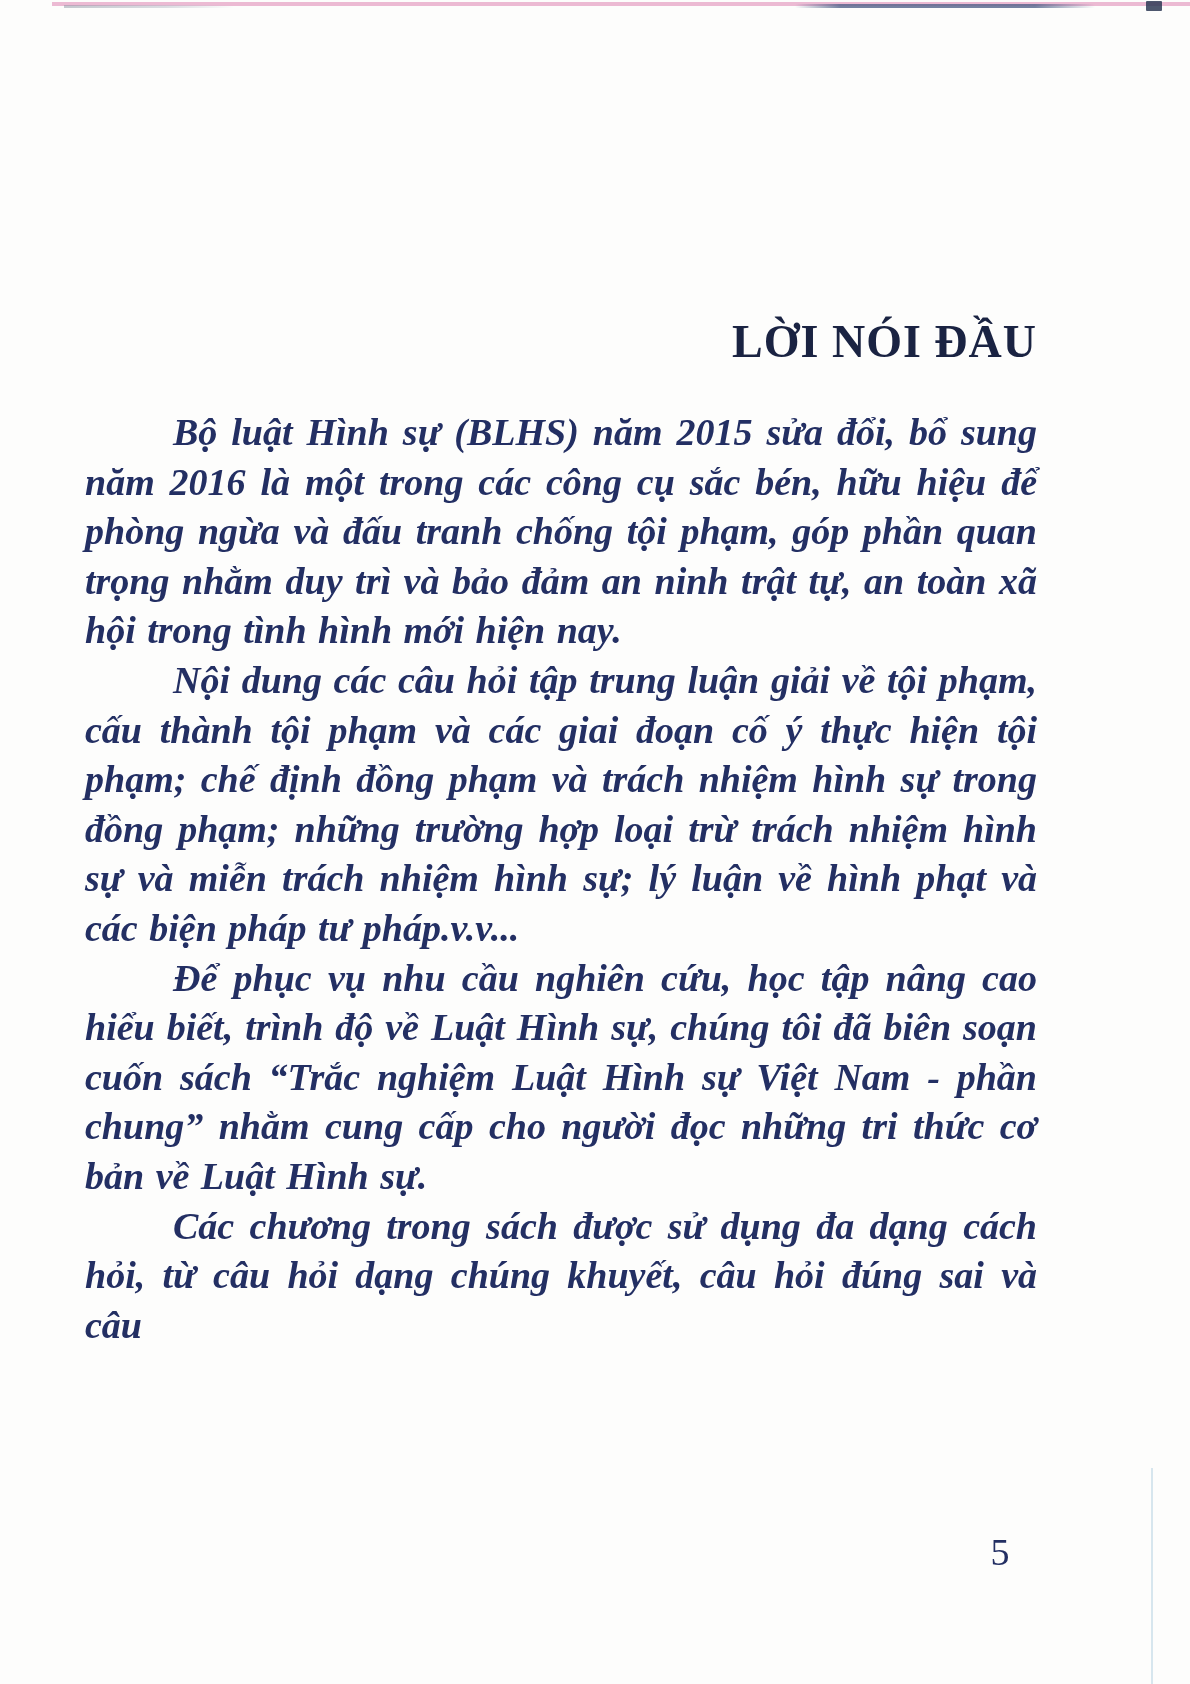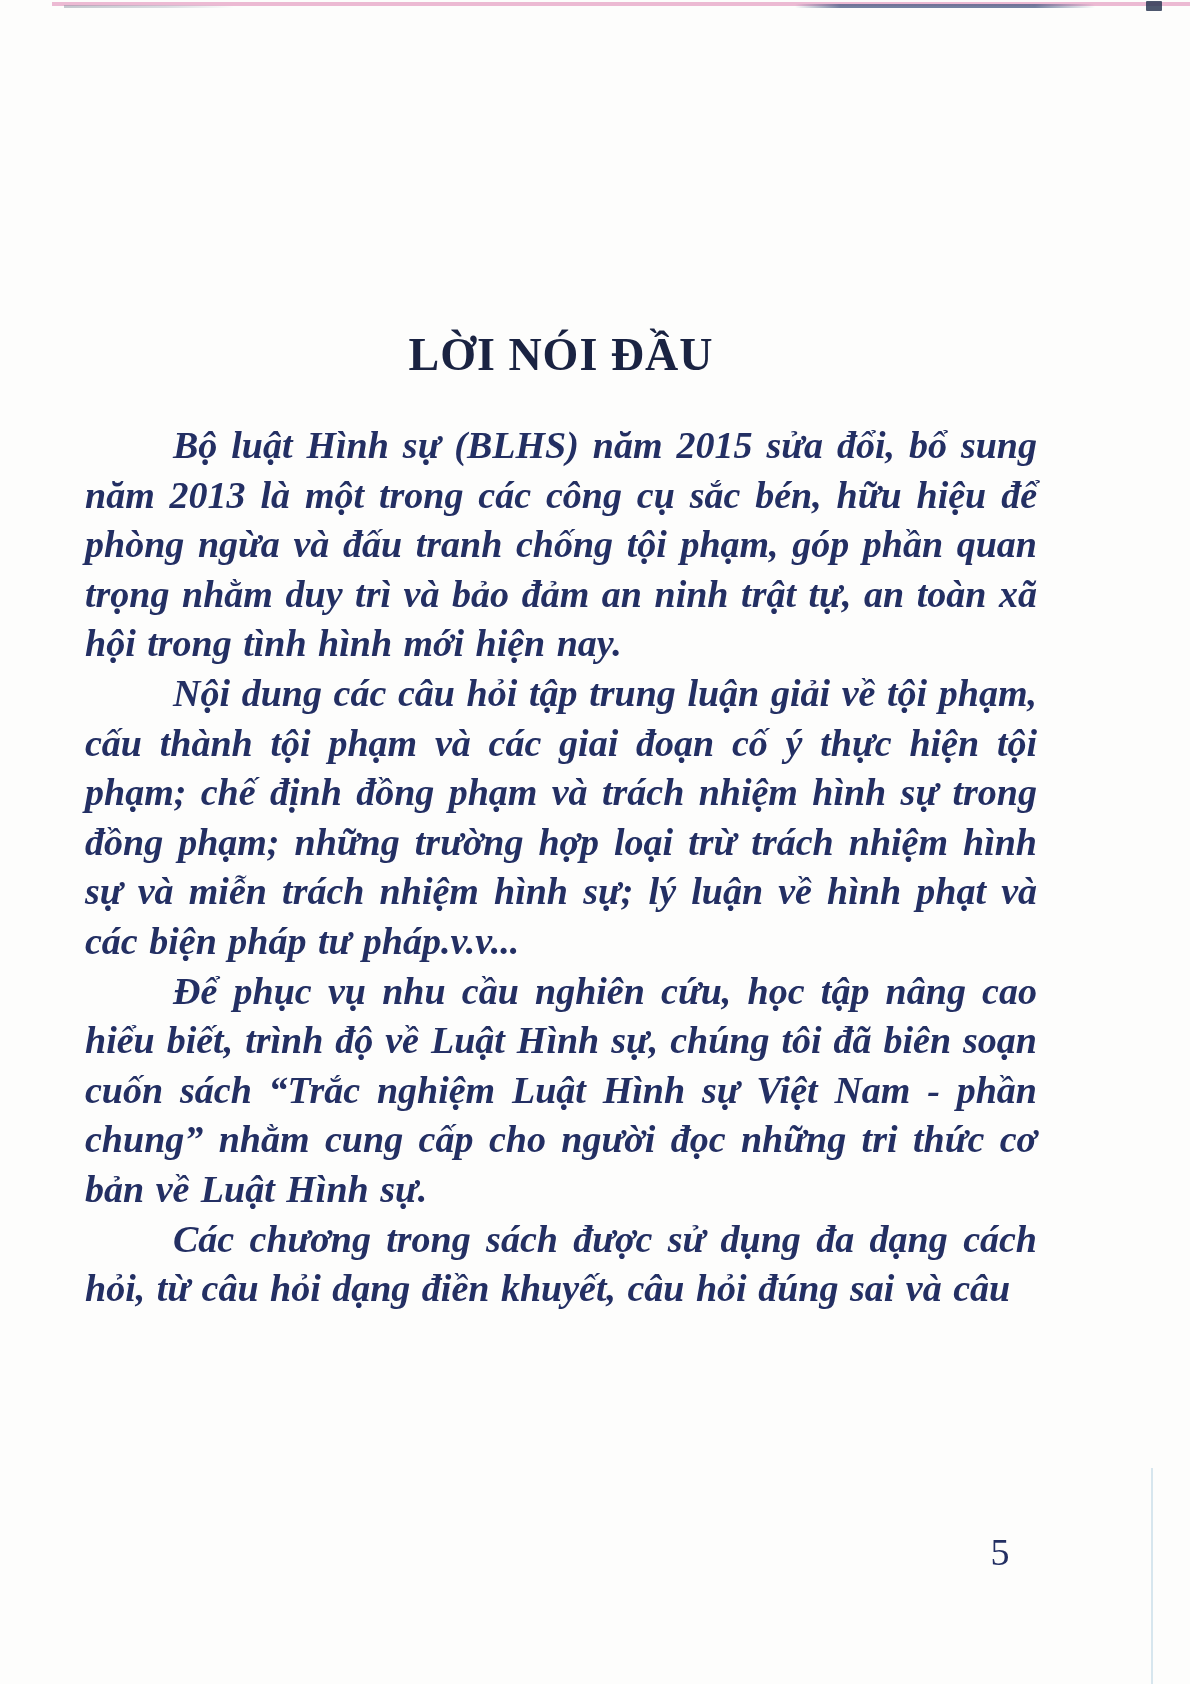--- a/index.html
+++ b/index.html
@@ -44,22 +44,22 @@
   .scan-right-faint-line{
     position:absolute;top:1468px;bottom:0;left:1151px;width:2px;
     background:#d7e6ee;
   }
   
   .content{
     position:absolute;
     left:85px;top:316px;width:952px;
   }
   .title{
-    margin:13px 0 40px 0;
-    text-align:center;
+    margin:0 0 40px 0;
+    text-align:right;
     font-size:46px;
     line-height:52px;
     font-weight:700;
     font-style:normal;
     letter-spacing:1px;
     color:var(--title);
   }
   .para{
     margin:0;
     font-size:38px;
@@ -88,22 +88,22 @@
 
   <div class="scan-top-pink"></div>
   <div class="scan-top-smudge-left"></div>
   <div class="scan-top-dark"></div>
   <div class="scan-top-mark-right"></div>
   <div class="scan-right-faint-line"></div>
 
   <div class="content">
     <h1 class="title">LỜI NÓI ĐẦU</h1>
     <div>
-        <p class="para">Bộ luật Hình sự (BLHS) năm 2015 sửa đổi, bổ sung năm 2013 là một trong các công cụ sắc bén, hữu hiệu để phòng ngừa và đấu tranh chống tội phạm, góp phần quan trọng nhằm duy trì và bảo đảm an ninh trật tự, an toàn xã hội trong tình hình mới hiện nay.</p>
+        <p class="para">Bộ luật Hình sự (BLHS) năm 2015 sửa đổi, bổ sung năm 2016 là một trong các công cụ sắc bén, hữu hiệu để phòng ngừa và đấu tranh chống tội phạm, góp phần quan trọng nhằm duy trì và bảo đảm an ninh trật tự, an toàn xã hội trong tình hình mới hiện nay.</p>
         <p class="para">Nội dung các câu hỏi tập trung luận giải về tội phạm, cấu thành tội phạm và các giai đoạn cố ý thực hiện tội phạm; chế định đồng phạm và trách nhiệm hình sự trong đồng phạm; những trường hợp loại trừ trách nhiệm hình sự và miễn trách nhiệm hình sự; lý luận về hình phạt và các biện pháp tư pháp.v.v...</p>
         <p class="para">Để phục vụ nhu cầu nghiên cứu, học tập nâng cao hiểu biết, trình độ về Luật Hình sự, chúng tôi đã biên soạn cuốn sách “Trắc nghiệm Luật Hình sự Việt Nam - phần chung” nhằm cung cấp cho người đọc những tri thức cơ bản về Luật Hình sự.</p>
-        <p class="para">Các chương trong sách được sử dụng đa dạng cách hỏi, từ câu hỏi dạng điền khuyết, câu hỏi đúng sai và câu</p>
+        <p class="para">Các chương trong sách được sử dụng đa dạng cách hỏi, từ câu hỏi dạng chúng khuyết, câu hỏi đúng sai và câu</p>
       </div>
   </div>
 
   <div class="page-number">5</div>
 
 </div>
 
 </body></html>

